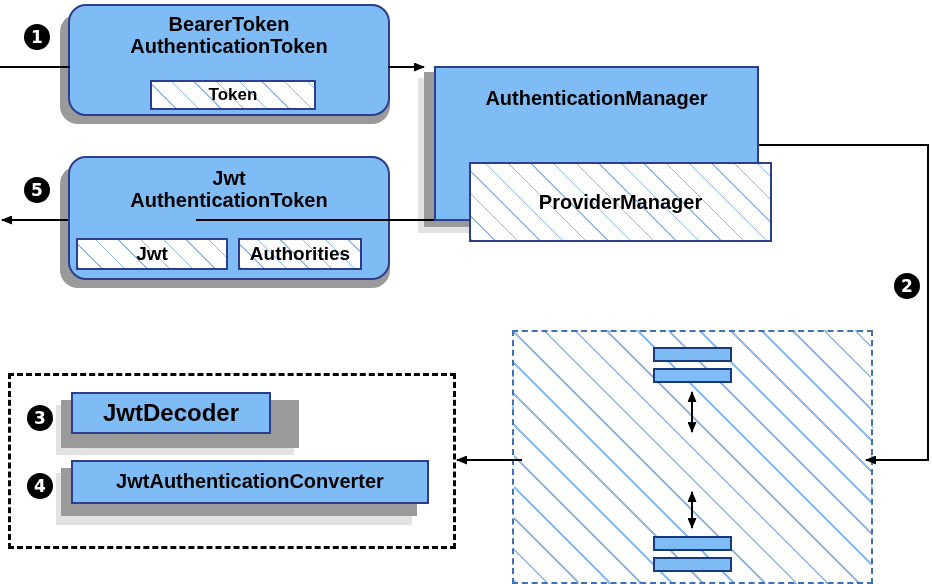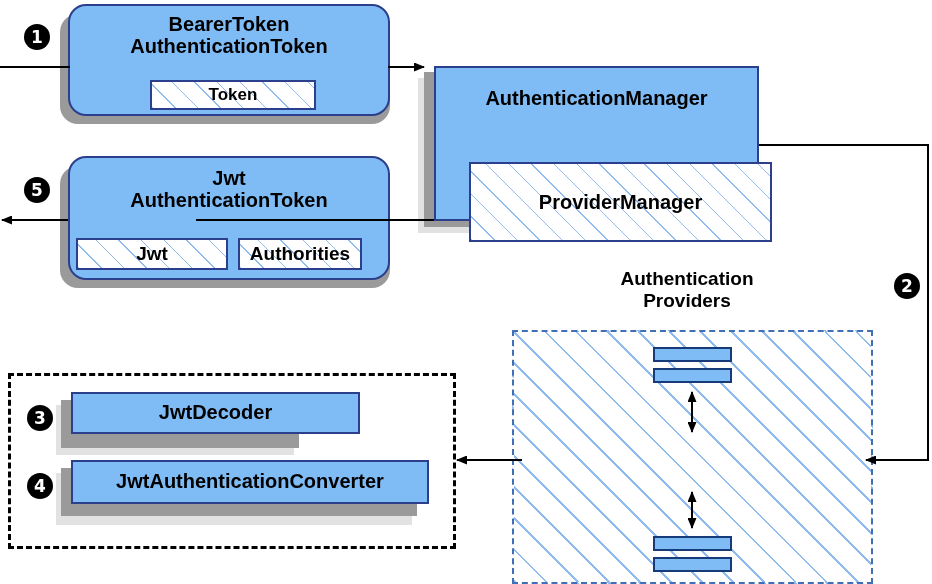--- a/index.html
+++ b/index.html
@@ -194,24 +194,20 @@
 
   <div class="shadow light" style="left:418px; top:78px; width:340px; height:155px;"></div>
   <div class="shadow" style="left:424px; top:72px; width:334px; height:155px;"></div>
   <div class="box" style="left:434px; top:66px; width:325px; height:155px; flex-direction:column; justify-content:flex-start; padding-top:20px; font-size:20px;">
     <span>AuthenticationManager</span>
   </div>
   <div class="hatch" style="left:469px; top:126px; width:303px; height:80px; font-size:20px;margin-top:36px;">
     <span>ProviderManager</span>
   </div>
 
-  <div class="caption" style="left:562px; top:268px; width:250px;">
-    <span>Authentication</span><br>
-    <span>Providers</span>
-  </div>
 
   <div class="dashbox-blue" style="left:512px; top:330px; width:361px; height:254px;"></div>
 
   <div class="slim" style="left:653px; top:347px; width:79px; height:15px;"></div>
   <div class="slim" style="left:653px; top:368px; width:79px; height:15px;"></div>
 
   <div class="slim" style="left:653px; top:536px; width:79px; height:15px;"></div>
   <div class="slim" style="left:653px; top:557px; width:79px; height:15px;"></div>
 
   <svg class="wires" viewBox="0 0 932 584">
@@ -219,21 +215,21 @@
     <line x1="692" y1="492" x2="692" y2="528" stroke="#000" stroke-width="5" marker-start="url(#arrHeadStart)" marker-end="url(#arrHead)"></line>
   </svg>
 
   <div class="shadow light" style="left:519px; top:449px; width:339px; height:46px;"></div>
   <div class="shadow" style="left:523px; top:444px; width:337px; height:43px;"></div>
 
   <div class="dashbox-black" style="left:8px; top:373px; width:448px; height:176px;"></div>
 
   <div class="shadow light" style="left:56px; top:405px; width:238px; height:50px;"></div>
   <div class="shadow" style="left:61px; top:400px; width:238px; height:48px;"></div>
-  <div class="box" style="left:71px; top:392px; width:289px; height:42px; font-size:20px;">
+  <div class="box" style="left:71px; top:392px; width:200px; height:42px; font-size:24px;">
     <span>JwtDecoder</span>
   </div>
 
   <div class="shadow light" style="left:56px; top:473px; width:356px; height:52px;"></div>
   <div class="shadow" style="left:61px; top:468px; width:356px; height:48px;"></div>
   <div class="box" style="left:71px; top:460px; width:358px; height:44px; font-size:20px;text-align:center;">
     <span>JwtAuthenticationConverter</span>
   </div>
 
 </div>

